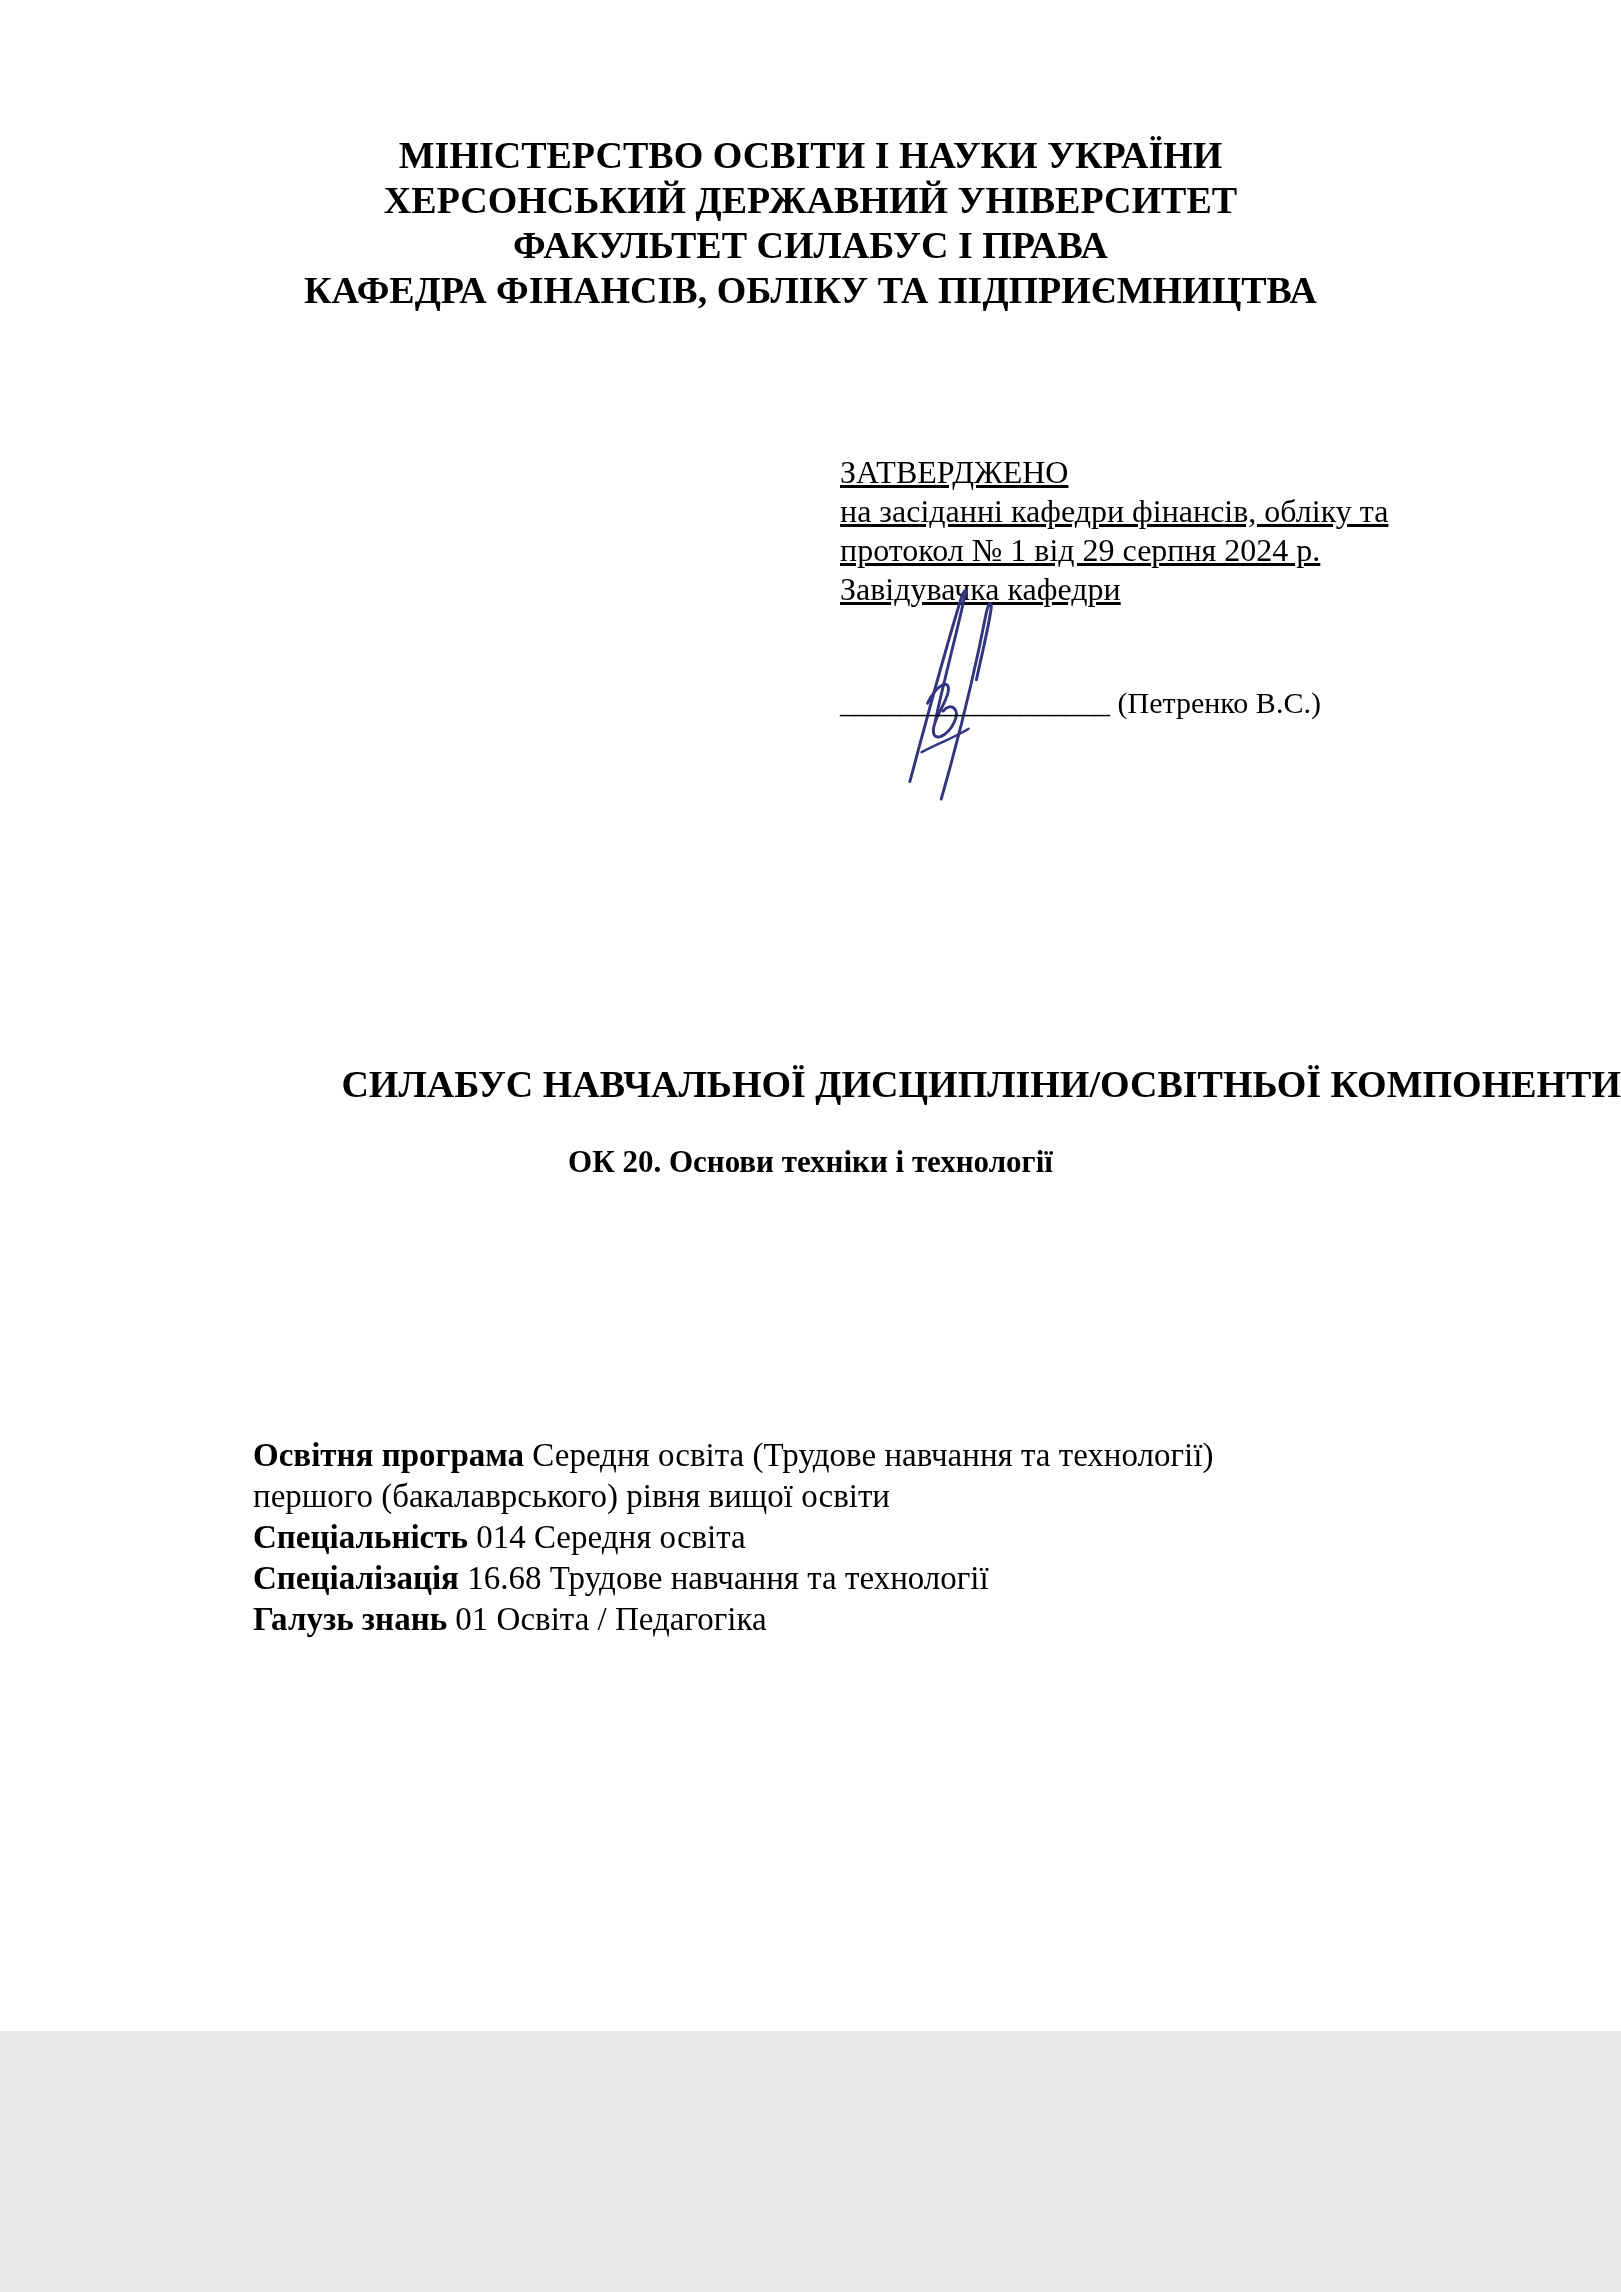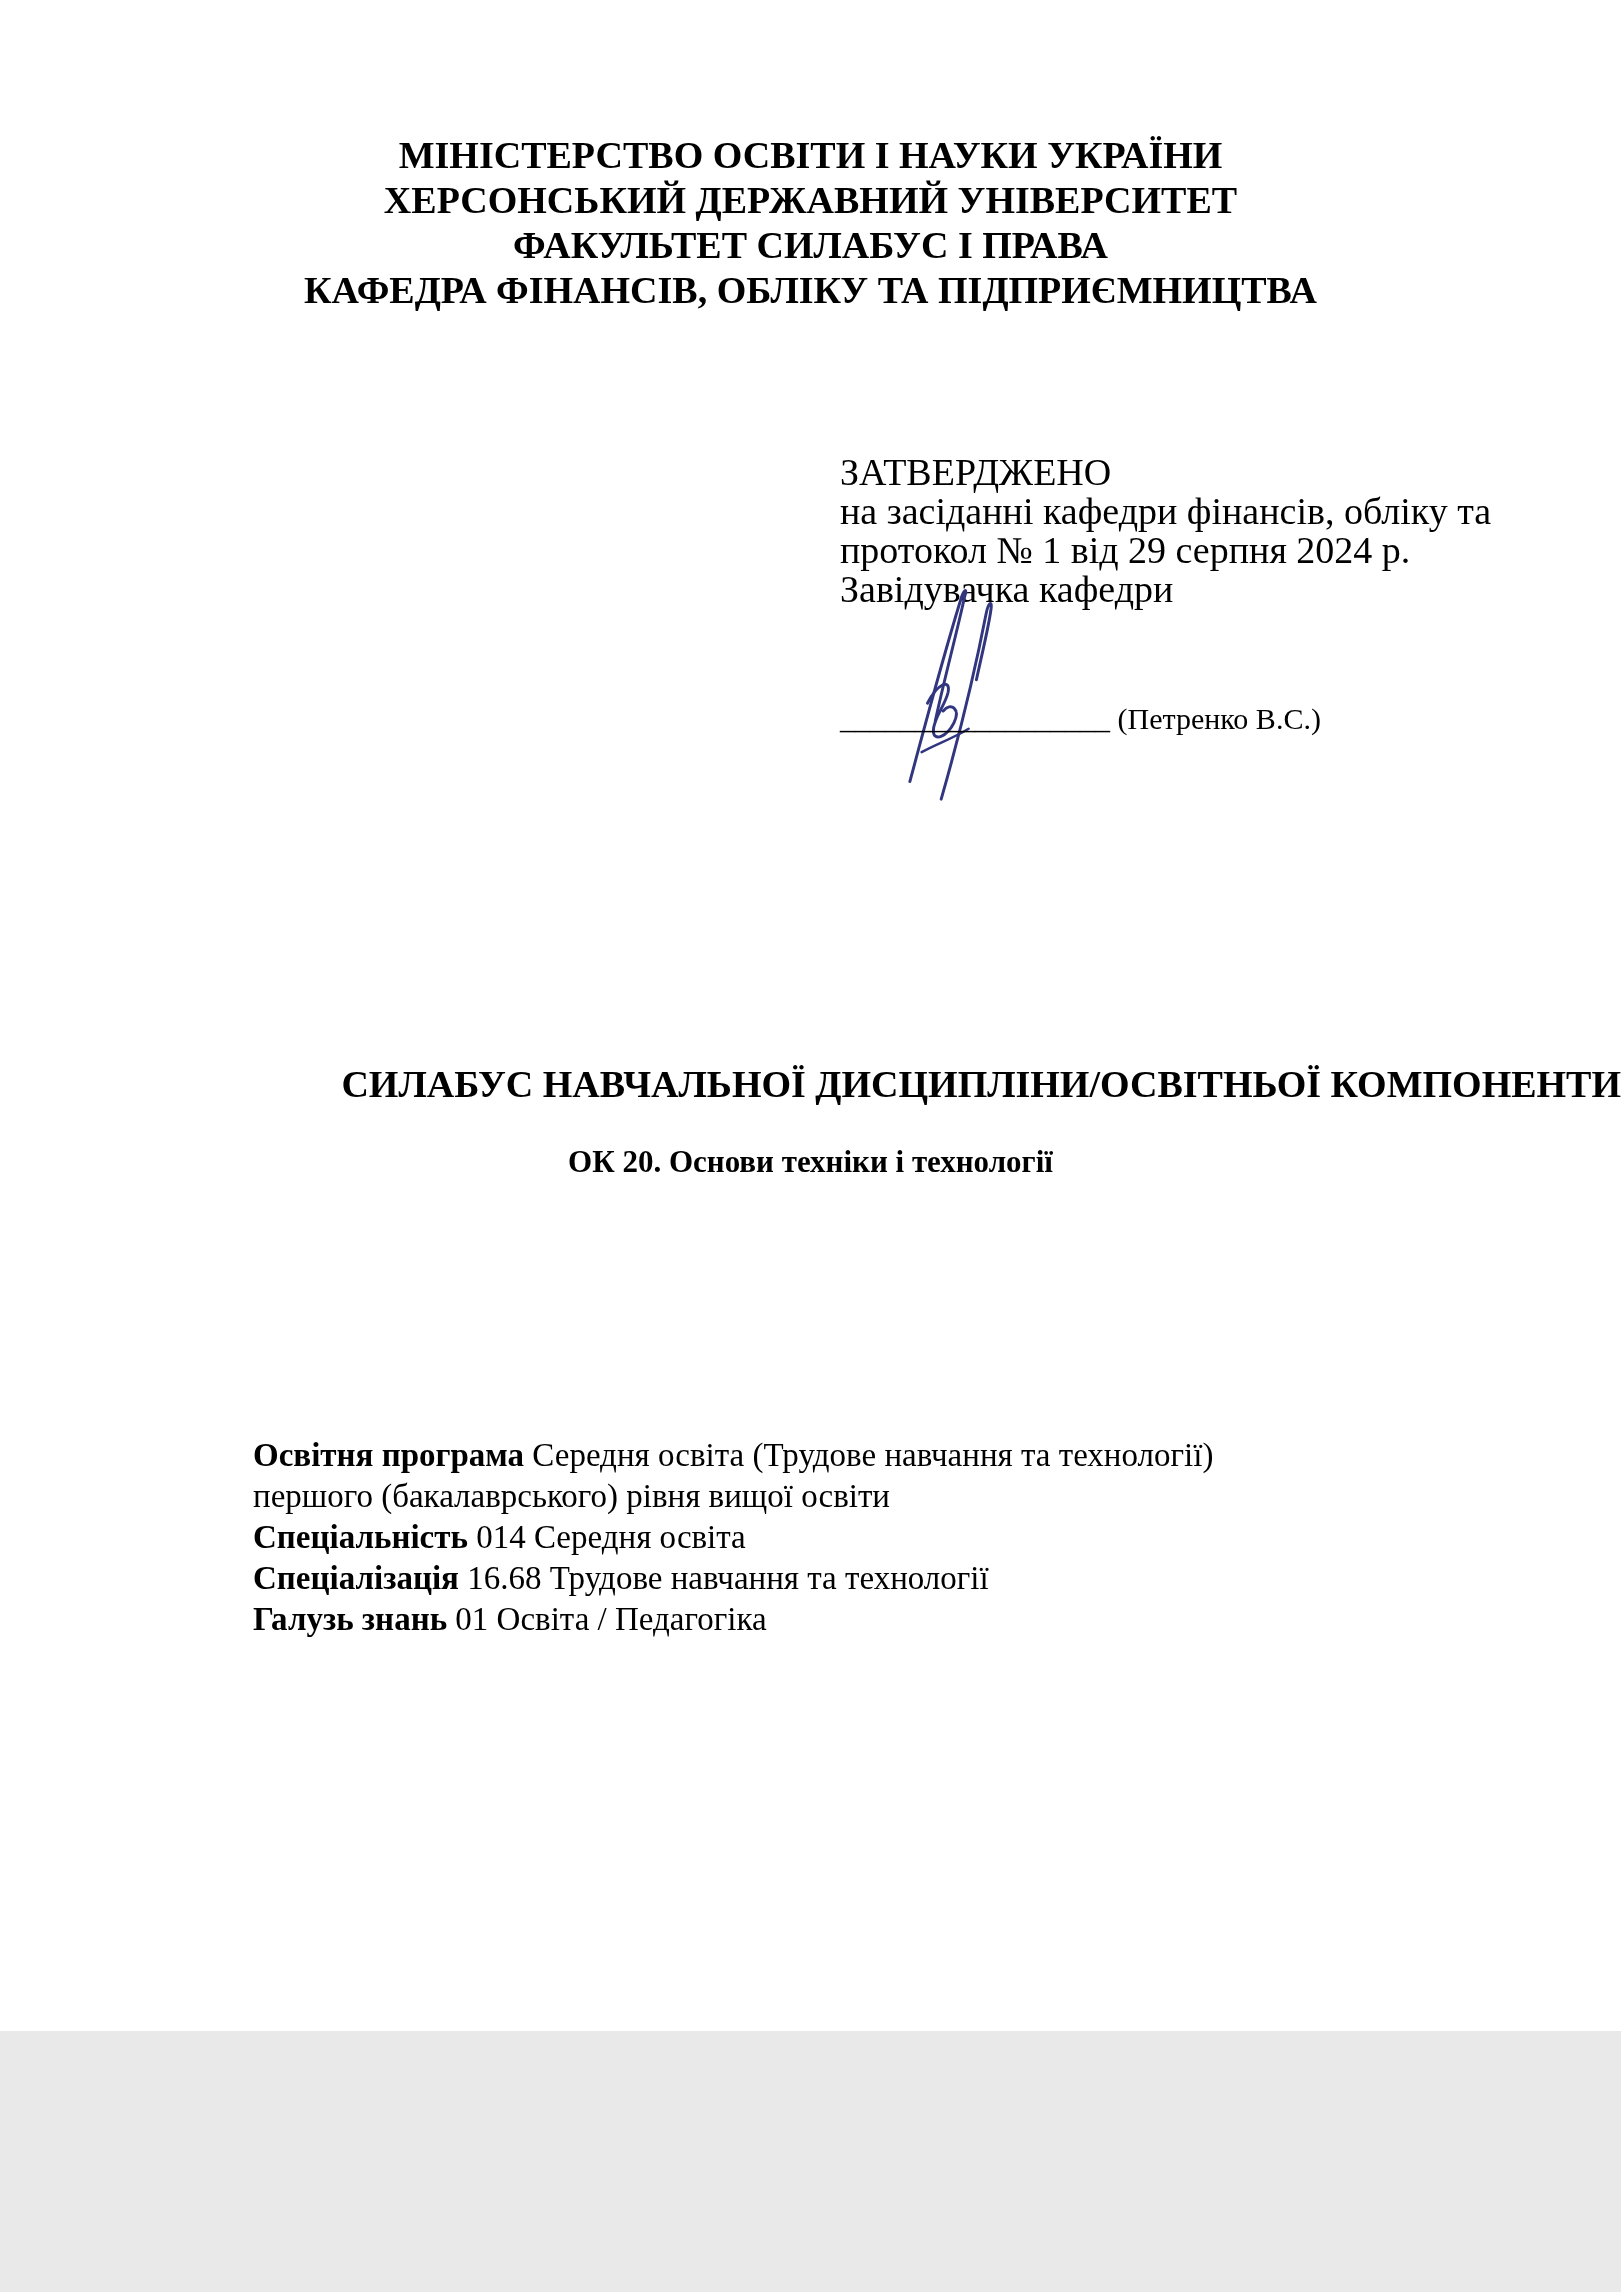--- a/index.html
+++ b/index.html
@@ -25,28 +25,29 @@
     text-align: center;
     font-weight: 700;
     font-size: 38px;
     line-height: 45px;
     white-space: nowrap;
   }
   .approval-block {
     position: absolute;
     left: 840px;
     top: 453px;
-    font-size: 38px;
+    font-size: 32px;
     line-height: 39px;
     white-space: nowrap;
+    text-decoration: underline;
   }
   .signature-row {
     position: absolute;
     left: 840px;
-    top: 699px;
+    top: 683px;
     font-size: 30px;
     line-height: 39px;
     white-space: nowrap;
   }
   .signature-svg {
     position: absolute;
     left: 892px;
     top: 574px;
     width: 116px;
     height: 233px;

